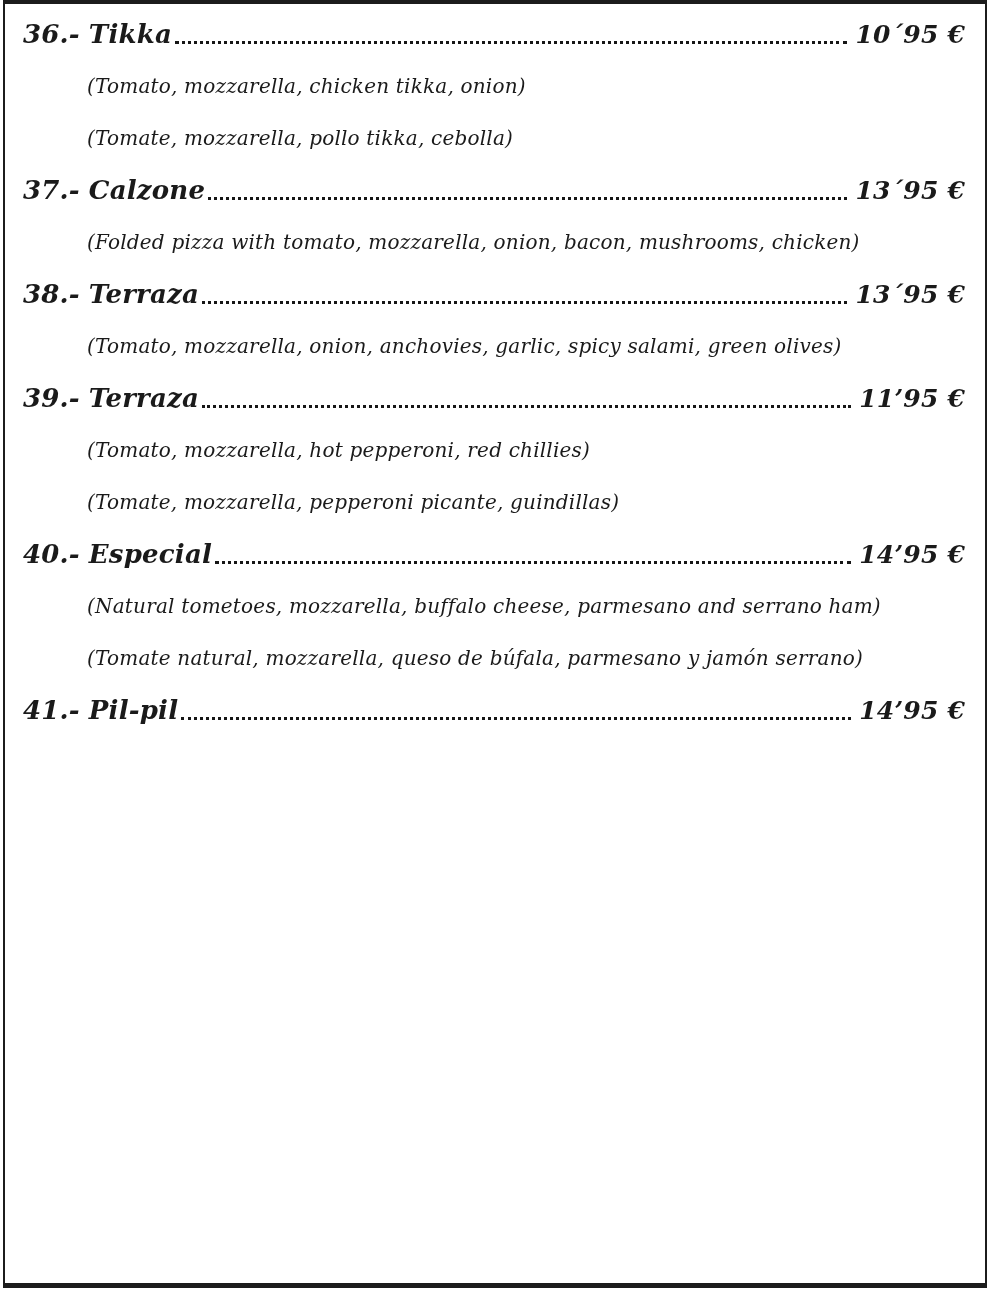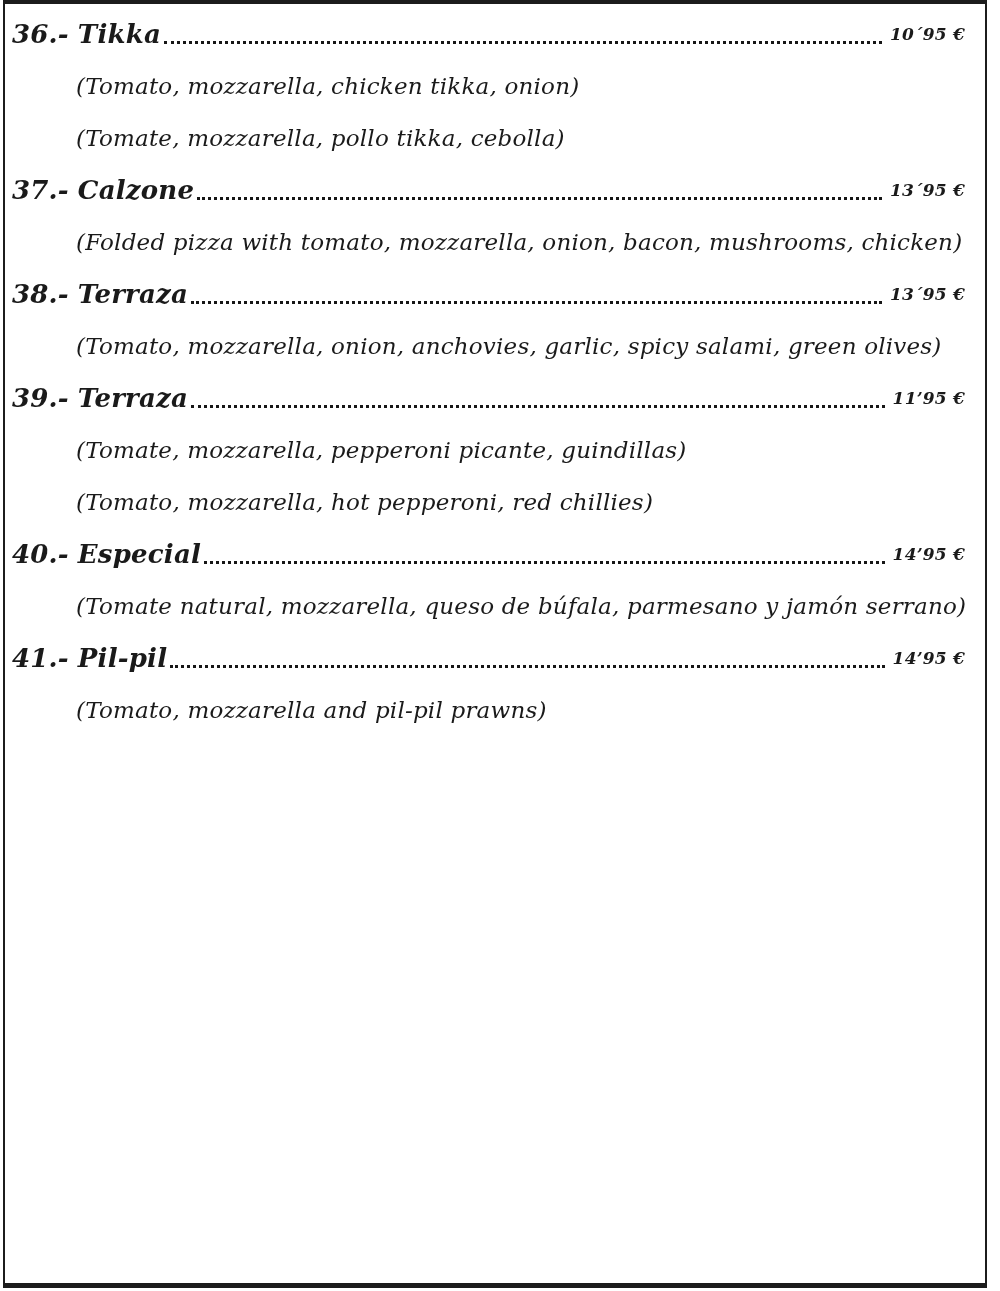--- a/index.html
+++ b/index.html
@@ -19,21 +19,21 @@
   .page-frame {
     position: absolute;
     top: 0;
     left: 3px;
     right: 13px;
     bottom: 3px;
     border-style: solid;
     border-color: #1c1c1c;
     border-width: 4px 2px 5px 2px;
     box-sizing: border-box;
-    padding: 4px 20px 0 7px;
+    padding: 4px 20px 0 18px;
     background: #ffffff;
   }
   .menu-item { margin: 0; }
   .row {
     height: 52px;
     display: flex;
     align-items: center;
     white-space: nowrap;
   }
   .title-row {
@@ -45,24 +45,24 @@
   .dot-leader {
     flex: 1 1 auto;
     min-width: 30px;
     height: 0;
     border-bottom: 3px dotted #161616;
     margin: 0 8px 0 3px;
     transform: translateY(8px);
   }
   .price {
     font-weight: 700;
-    font-size: 17px;
+    font-size: 25px;
   }
   .desc-row {
-    font-size: 23px;
+    font-size: 20px;
     padding-left: 64px;
     letter-spacing: 0.2px;
   }
 </style>
 </head>
 <body>
 
 <div class="page-frame">
 
   <div class="menu-item">
@@ -96,37 +96,37 @@
     <div class="row desc-row">(Tomato, mozzarella, onion, anchovies, garlic, spicy salami, green olives)</div>
   </div>
 
   <div class="menu-item">
     <div class="row title-row">
       <span class="item-number">39.-</span>
       <span class="item-name">Terraza</span>
       <span class="dot-leader"></span>
       <span class="price">11’95 €</span>
     </div>
+    <div class="row desc-row">(Tomato, mozzarella, hot pepperoni, red chillies)</div>
     <div class="row desc-row">(Tomate, mozzarella, pepperoni picante, guindillas)</div>
-    <div class="row desc-row">(Tomato, mozzarella, hot pepperoni, red chillies)</div>
   </div>
 
   <div class="menu-item">
     <div class="row title-row">
       <span class="item-number">40.-</span>
       <span class="item-name">Especial</span>
       <span class="dot-leader"></span>
       <span class="price">14’95 €</span>
     </div>
+    <div class="row desc-row">(Natural tometoes, mozzarella, buffalo cheese, parmesano and serrano ham)</div>
     <div class="row desc-row">(Tomate natural, mozzarella, queso de búfala, parmesano y jamón serrano)</div>
   </div>
 
   <div class="menu-item">
     <div class="row title-row">
       <span class="item-number">41.-</span>
       <span class="item-name">Pil-pil</span>
       <span class="dot-leader"></span>
       <span class="price">14’95 €</span>
     </div>
-    <div class="row desc-row">(Tomato, mozzarella and pil-pil prawns)</div>
   </div>
 
 </div>
 
 </body></html>

